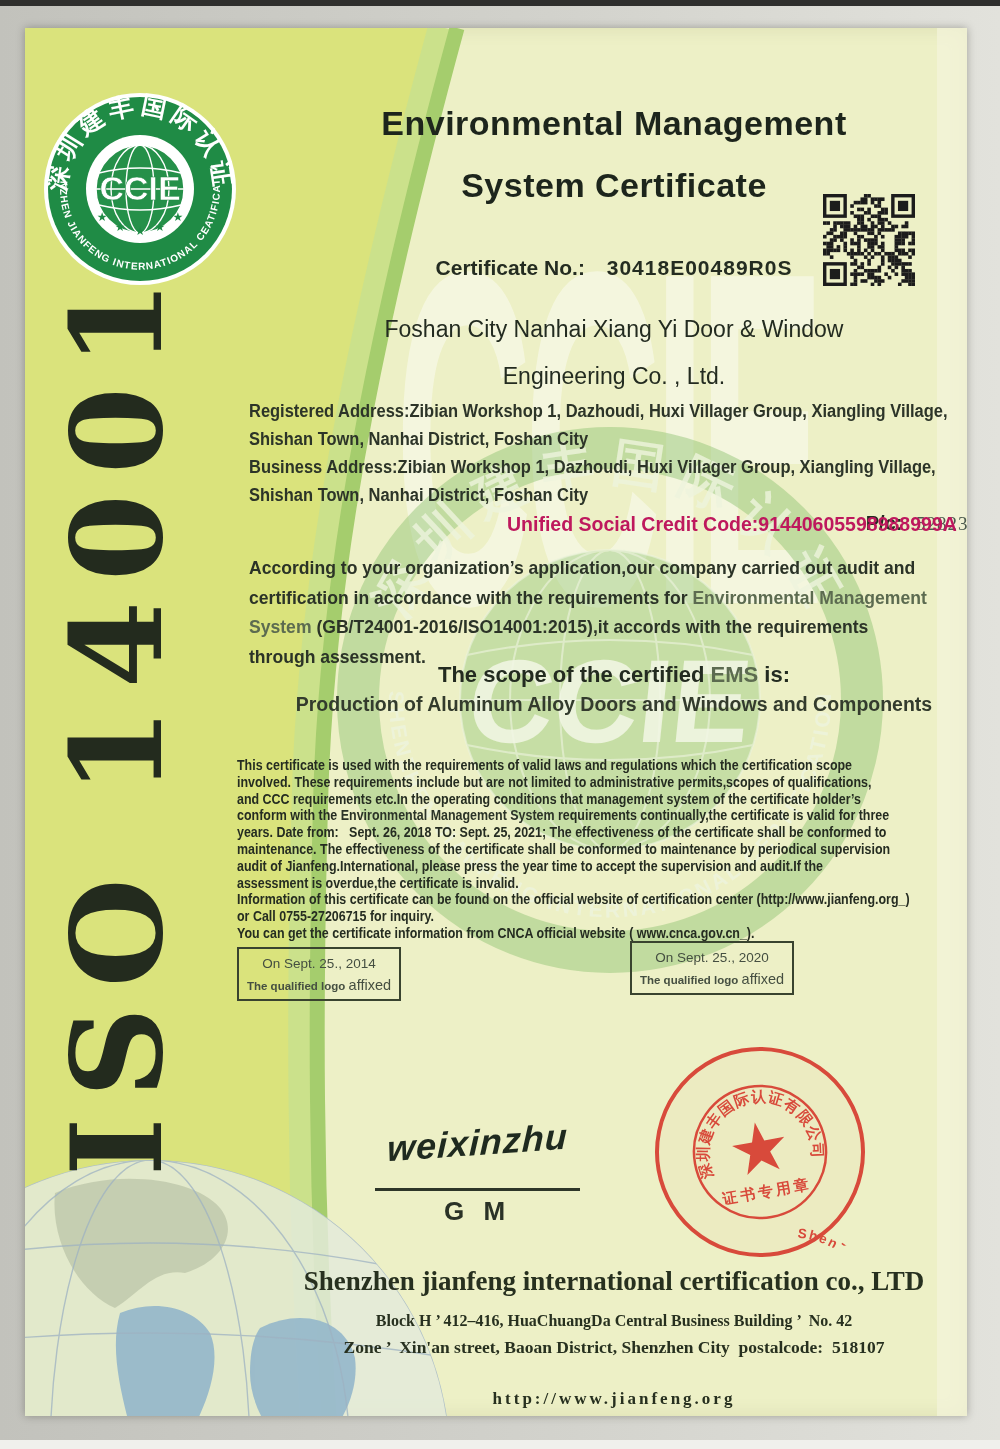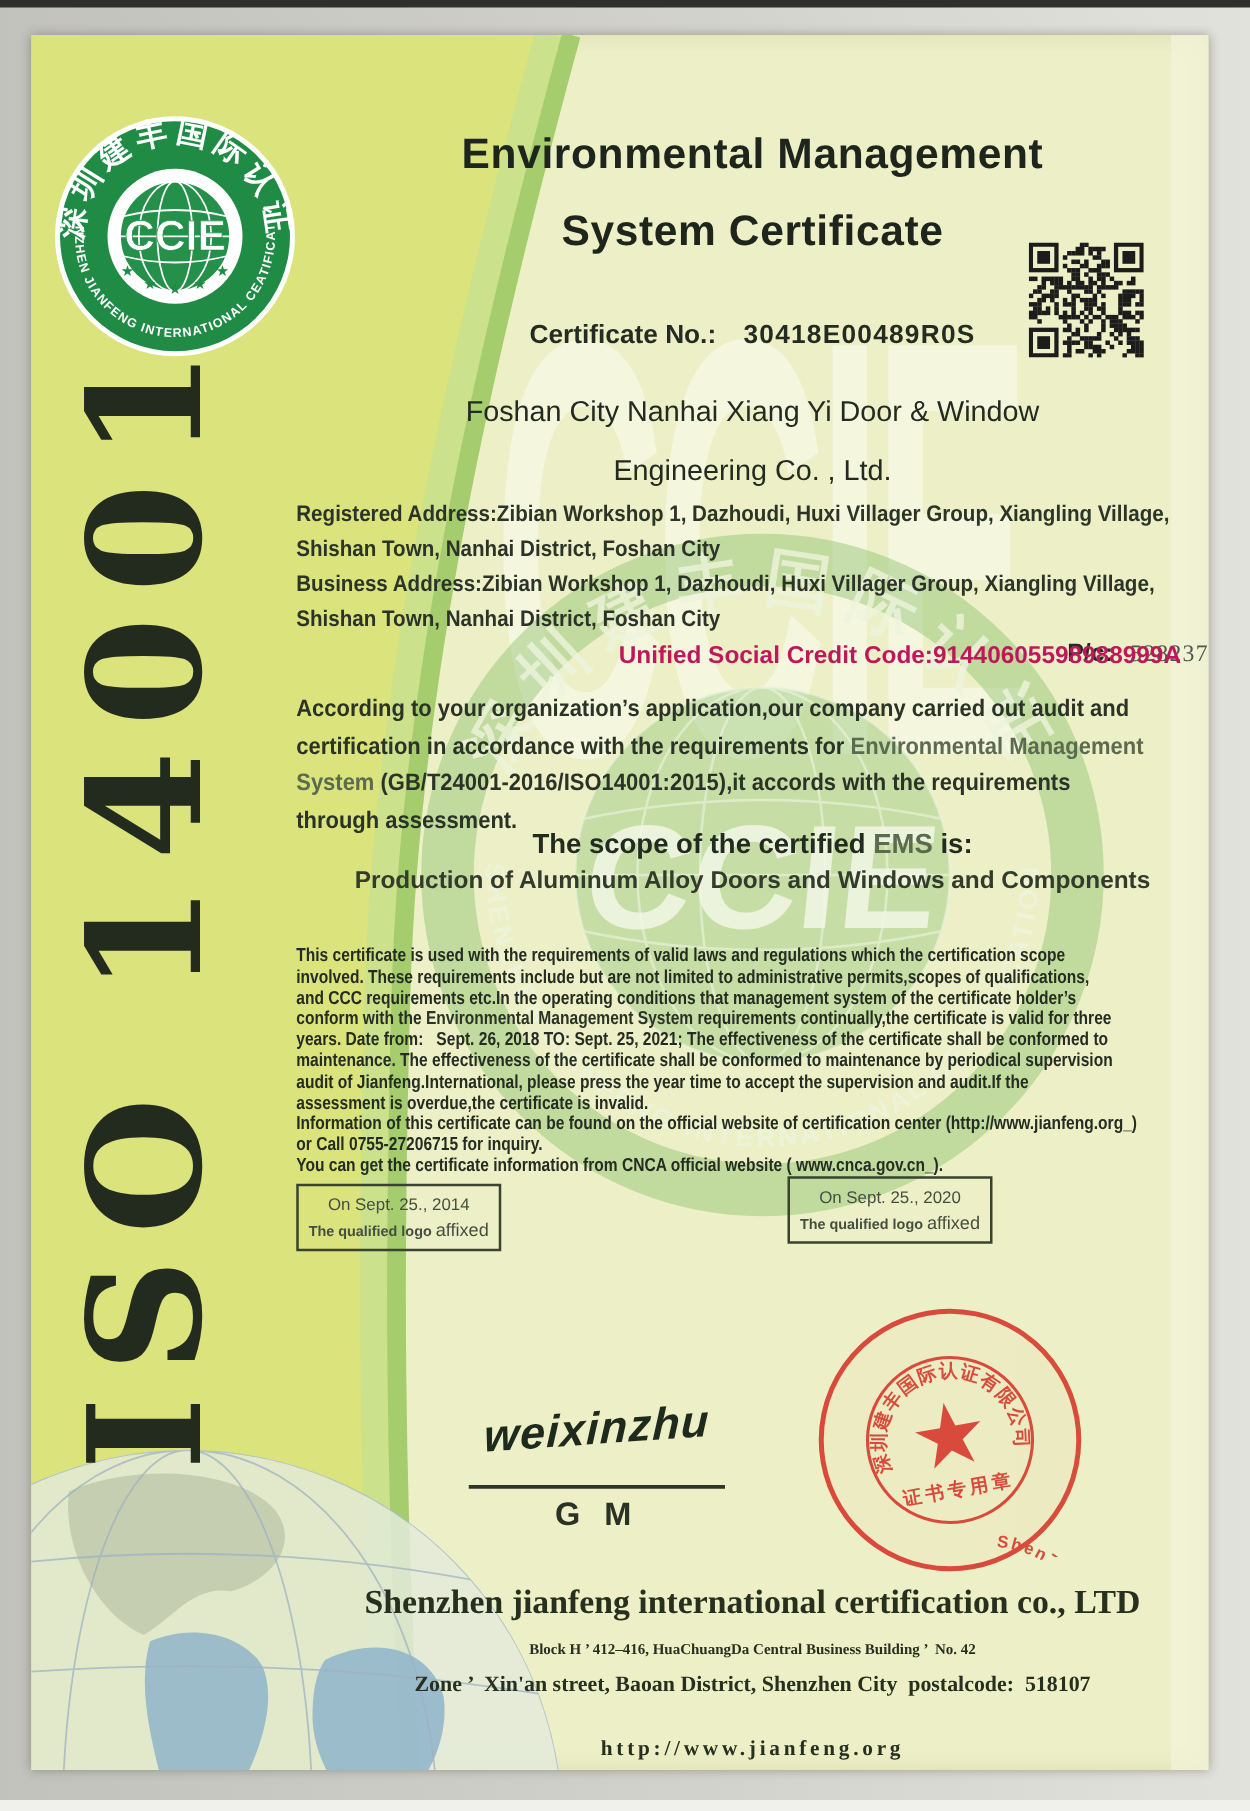--- a/index.html
+++ b/index.html
@@ -10,21 +10,21 @@
 
   .paper{position:absolute;left:25px;top:28px;width:942px;height:1388px;background:#edf0c6;overflow:hidden;
          box-shadow:0 0 8px rgba(40,40,30,.35), inset 0 0 18px rgba(140,140,90,.18);}
   .bg-art{position:absolute;left:0;top:0;z-index:0;}
 
   .ccie-logo{position:absolute;left:18px;top:64px;width:194px;height:194px;z-index:3;}
   .iso-label{position:absolute;left:30px;top:1148px;transform:rotate(-90deg);transform-origin:0 0;
              white-space:nowrap;z-index:2;font-family:"DejaVu Serif","Liberation Serif",serif;
              font-weight:bold;font-size:125px;letter-spacing:20px;color:#232b1e;line-height:1;}
 
-  .col{position:absolute;left:212px;top:0;width:730px;height:1388px;z-index:2;}
+  .col{position:absolute;left:224px;top:0;width:730px;height:1388px;z-index:2;}
   .abs{position:absolute;left:0;width:730px;}
   .ctr{text-align:center;}
   .nw{white-space:pre;}
 
   .title{top:64px;font-size:34px;font-weight:700;color:#1d251c;line-height:62px;letter-spacing:.5px;}
   .certno{top:228px;font-size:21px;font-weight:600;color:#242c21;}
   .certno .val{margin-left:16px;letter-spacing:1px;}
   .qr-box{position:absolute;left:798px;top:166px;width:92px;height:92px;z-index:2;}
 
   .company{top:278px;font-size:23px;font-weight:400;color:#232b20;line-height:47px;}
@@ -61,21 +61,21 @@
   .sig-name{position:absolute;left:362px;top:1094px;z-index:2;font-size:36px;font-weight:600;font-style:italic;
             color:#1f2a1f;transform:rotate(-4deg) skewX(-6deg);letter-spacing:1px;}
   .sig-line{position:absolute;left:350px;top:1160px;width:205px;height:3px;background:#2e3629;z-index:2;}
   .sig-title{position:absolute;left:350px;top:1168px;width:205px;text-align:center;z-index:2;
              font-size:26px;font-weight:700;letter-spacing:6px;color:#2a3226;}
 
   .seal{position:absolute;left:628px;top:1017px;width:214px;height:214px;z-index:4;transform:rotate(-10deg);opacity:.9;}
 
   .footer{font-family:"Liberation Serif",serif;color:#27301f;}
   .f-org{top:1238px;font-size:27px;font-weight:700;}
-  .f-a1{top:1284px;font-size:12px;font-weight:700;}
+  .f-a1{top:1284px;font-size:16px;font-weight:700;}
   .f-a2{top:1309px;font-size:17.5px;font-weight:700;}
   .f-tel{top:1334px;font-size:17.5px;font-weight:700;display:flex;justify-content:center;gap:60px;}
   .f-web{top:1361px;font-size:17px;font-weight:700;letter-spacing:3px;}
 </style>
 </head>
 <body>
 
 <div class="scan"></div>
 <div class="edge-top"></div>
 <div class="edge-bottom"></div>

